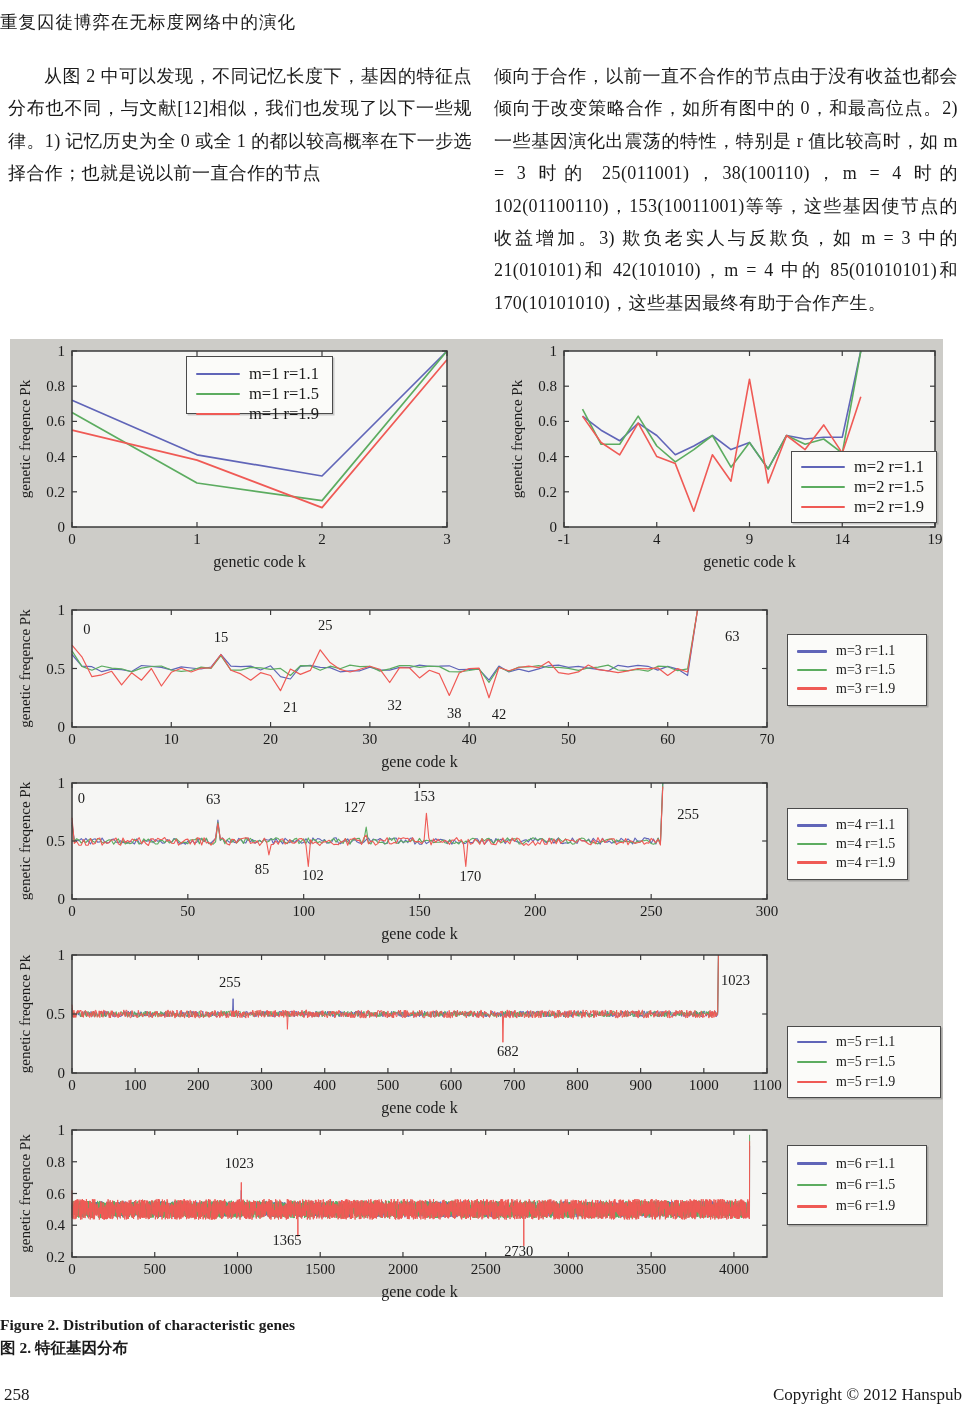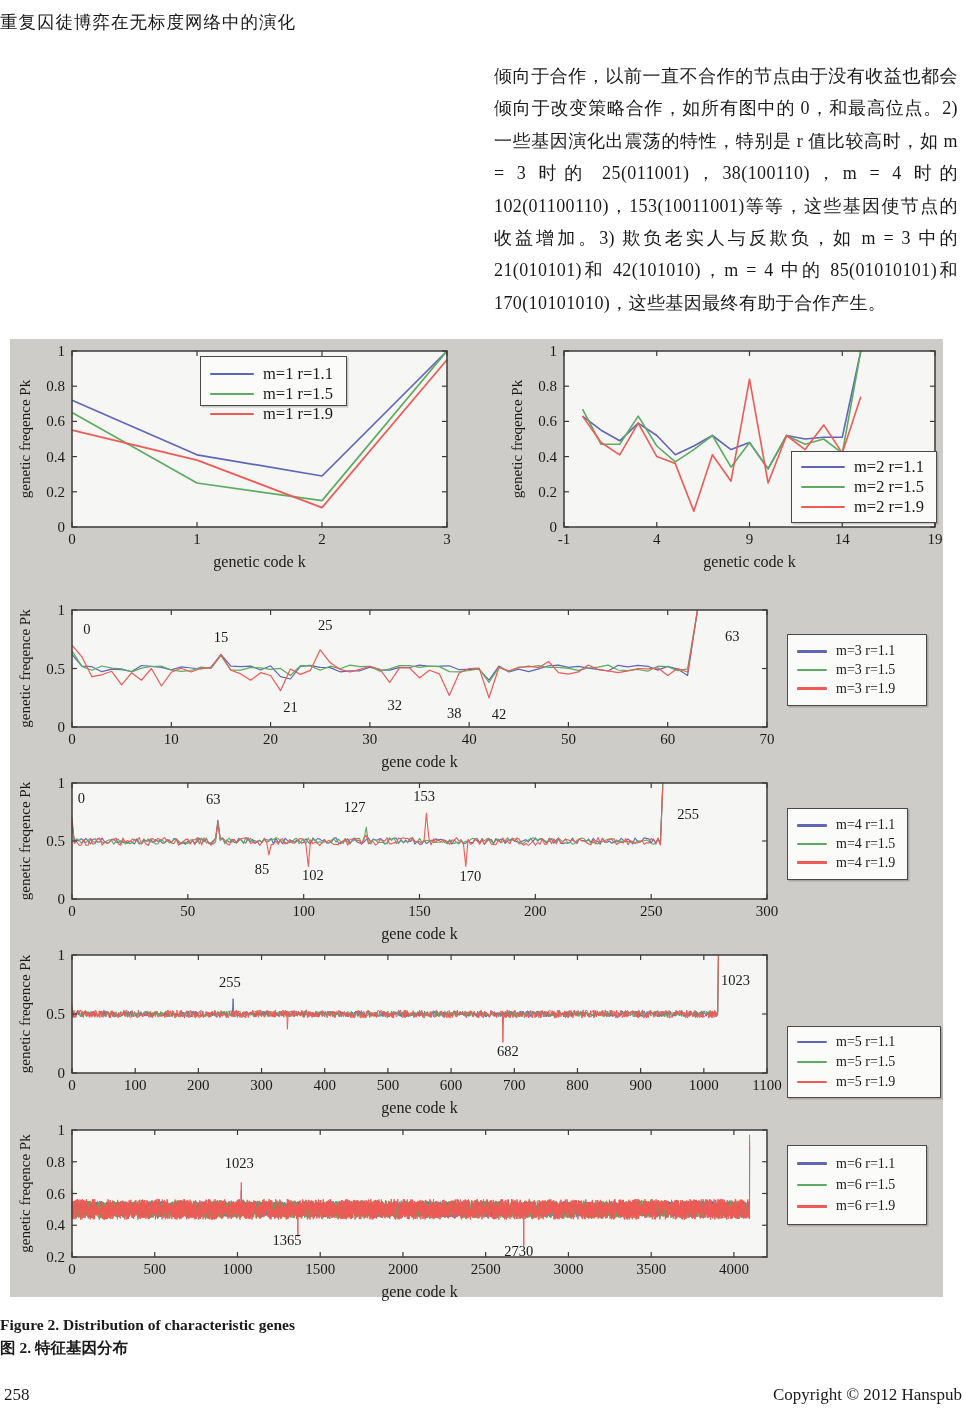--- a/index.html
+++ b/index.html
@@ -31,20 +31,21 @@
   .caption-zh{top:1338px;font-size:15.5px;}
   .footer-left{position:absolute;left:4px;top:1385px;font-size:17px;}
   .footer-right{position:absolute;right:4px;top:1385px;font-size:17px;}
 </style>
 </head>
 <body>
 
 <div class="page-title">重复囚徒博弈在无标度网络中的演化</div>
 
 <div class="col col-left">
+  <p class="indent">从图 2 中可以发现，不同记忆长度下，基因的特征点分布也不同，与文献[12]相似，我们也发现了以下一些规律。1) 记忆历史为全 0 或全 1 的都以较高概率在下一步选择合作；也就是说以前一直合作的节点</p>
 </div>
 <div class="col col-right">
   <p>倾向于合作，以前一直不合作的节点由于没有收益也都会倾向于改变策略合作，如所有图中的 0，和最高位点。2) 一些基因演化出震荡的特性，特别是 r 值比较高时，如 m = 3 时的 25(011001)，38(100110)，m = 4 时的 102(01100110)，153(10011001)等等，这些基因使节点的收益增加。3) 欺负老实人与反欺负，如 m = 3 中的 21(010101)和 42(101010)，m = 4 中的 85(01010101)和 170(10101010)，这些基因最终有助于合作产生。</p>
 </div>
 
 <div class="figure-panel"></div>
 
 <div class="chart" style="left:14px;top:338px;width:456px;height:245px;">
     <svg width="456" height="245" viewBox="0 0 456 245">
       <rect x="58" y="13" width="375" height="176" fill="#f6f6f4"></rect>
@@ -370,21 +371,21 @@
       <line x1="753" y1="17" x2="748" y2="17" stroke="#3b3b3b" stroke-width="1.2"></line>
       <text x="51" y="22" font-size="15" text-anchor="end" fill="#1b1b1b" font-family="&quot;Liberation Serif&quot;,&quot;DejaVu Serif&quot;,serif">1</text>
       <text x="405.5" y="184" font-size="16" text-anchor="middle" fill="#1b1b1b" font-family="&quot;Liberation Serif&quot;,&quot;DejaVu Serif&quot;,serif">gene code k</text>
       <text x="0" y="0" font-size="15" text-anchor="middle" fill="#1b1b1b" font-family="&quot;Liberation Serif&quot;,&quot;DejaVu Serif&quot;,serif" transform="translate(16,80.5) rotate(-90)">genetic  freqence  Pk</text>
       <text x="225.13095238095238" y="55.33749999999999" font-size="14.5" text-anchor="middle" fill="#1b1b1b" font-family="&quot;Liberation Serif&quot;,&quot;DejaVu Serif&quot;,serif">1023</text>
       <text x="273.1190476190476" y="132.33125" font-size="14.5" text-anchor="middle" fill="#1b1b1b" font-family="&quot;Liberation Serif&quot;,&quot;DejaVu Serif&quot;,serif">1365</text>
       <text x="504.78571428571433" y="143.44375000000002" font-size="14.5" text-anchor="middle" fill="#1b1b1b" font-family="&quot;Liberation Serif&quot;,&quot;DejaVu Serif&quot;,serif">2730</text>
     </svg>
   </div>
 
-<div class="legend-box lg" style="left:200px;top:356px;width:147px;height:50px;">
+<div class="legend-box lg" style="left:186px;top:356px;width:147px;height:58px;">
     <div class="legend-item">
       <span class="legend-line" style="background: rgb(96, 101, 184);"></span>
       <span class="legend-label">m=1  r=1.1</span>
     </div>
     <div class="legend-item">
       <span class="legend-line" style="background: rgb(92, 172, 96);"></span>
       <span class="legend-label">m=1  r=1.5</span>
     </div>
     <div class="legend-item">
       <span class="legend-line" style="background: rgb(239, 90, 85);"></span>

